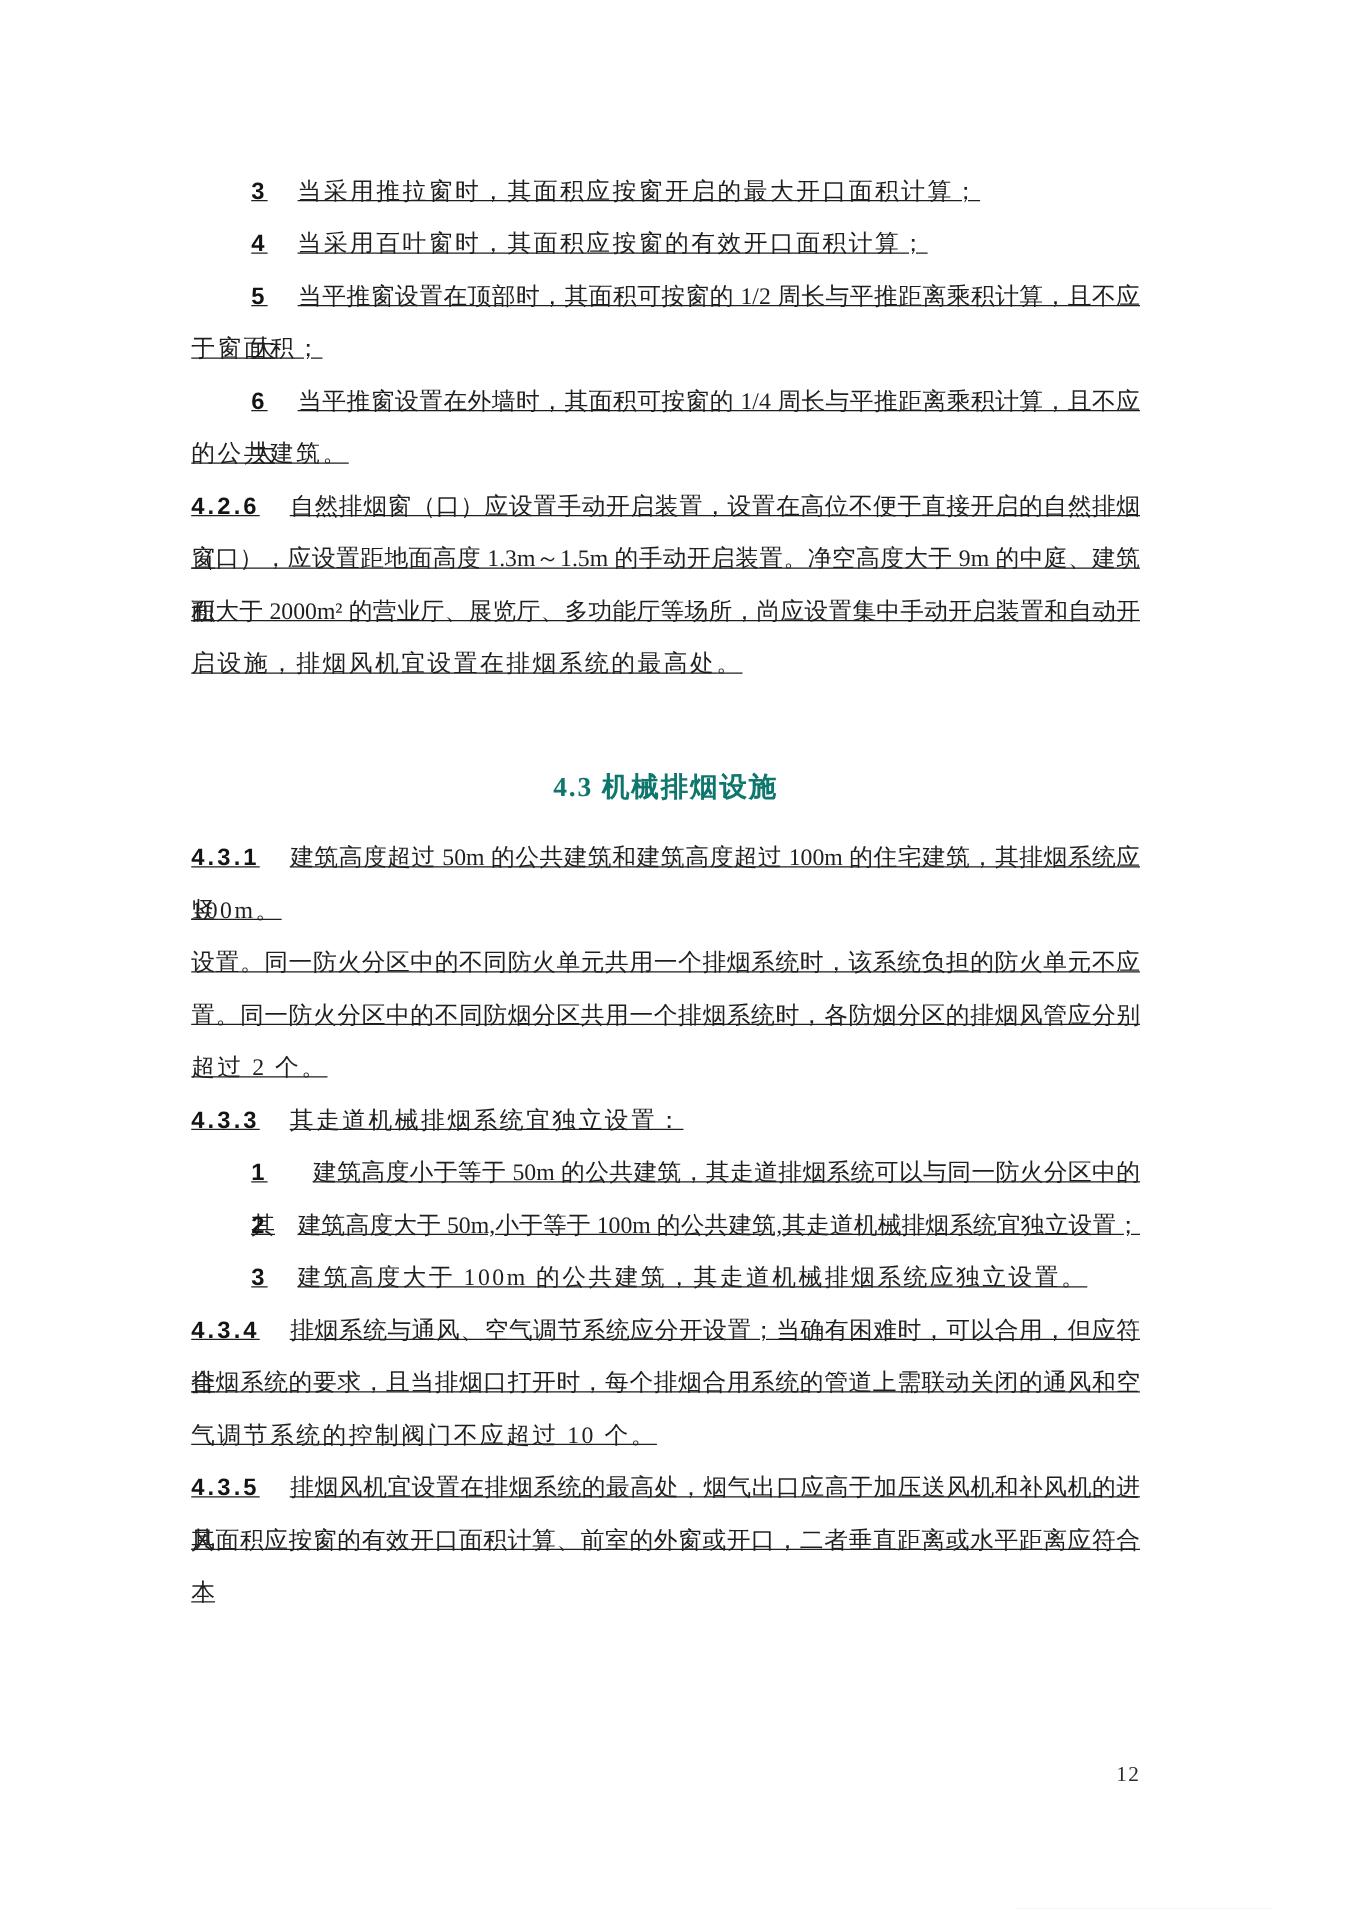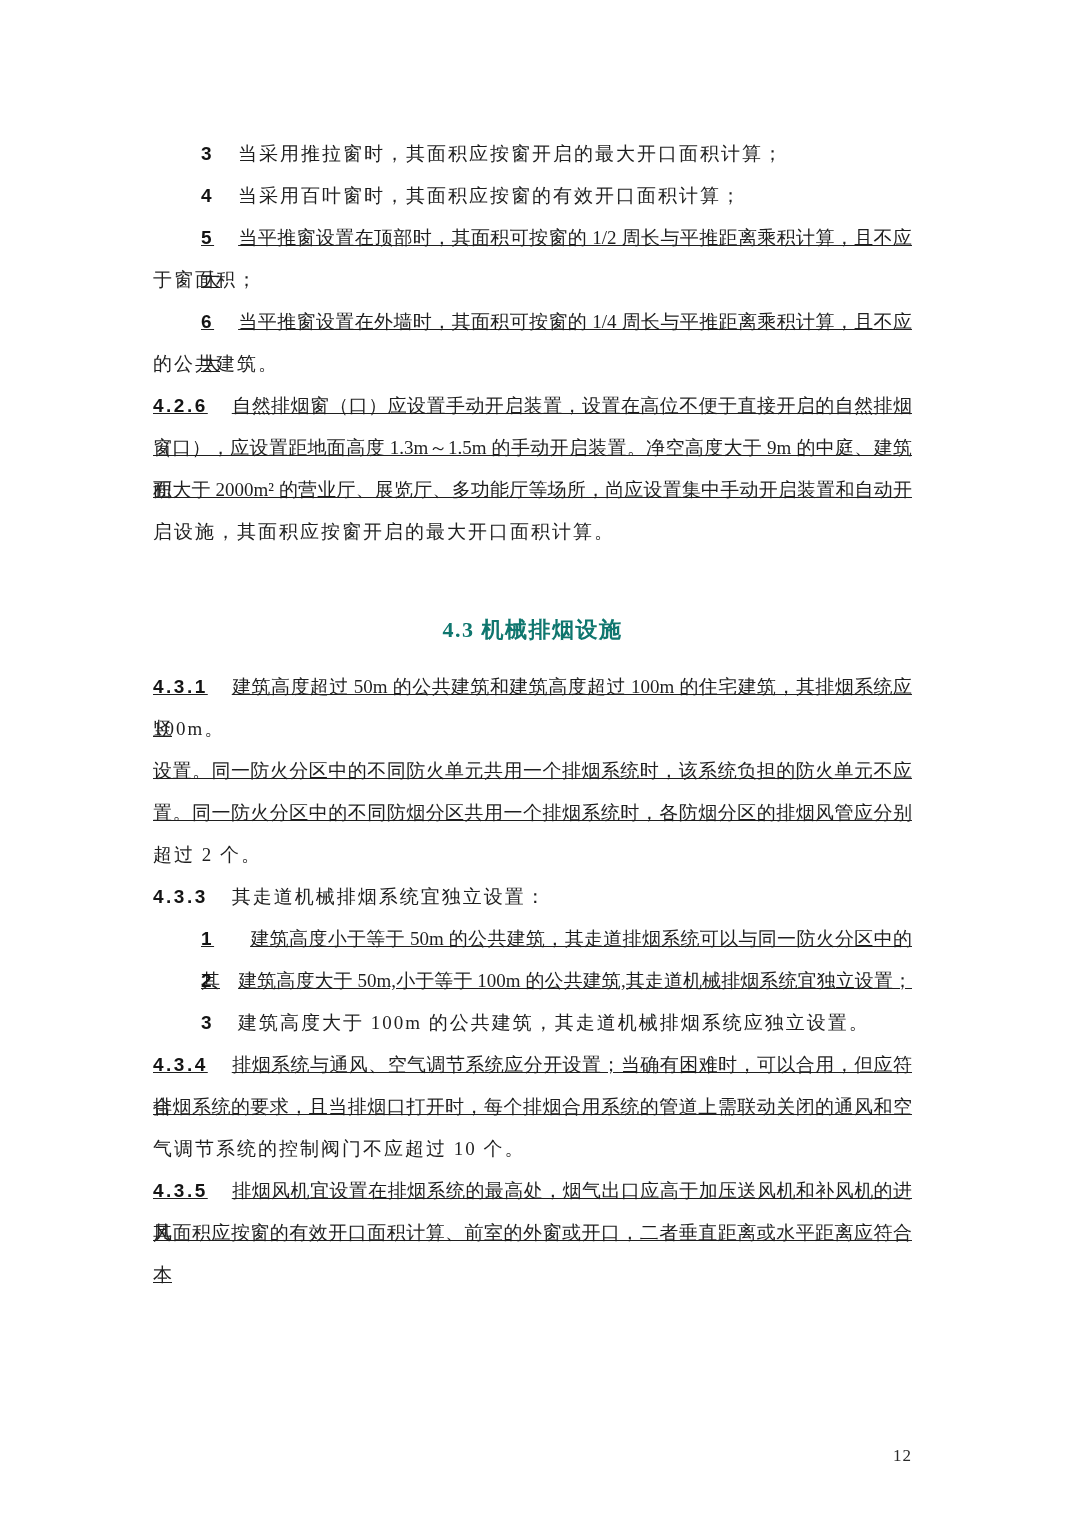--- a/index.html
+++ b/index.html
@@ -28,20 +28,21 @@
   
   .j{
     text-align:justify;
     text-align-last:justify;
     text-decoration:underline;
   }
   
   .l{
     text-align:left;
     letter-spacing:2px;
+    text-decoration:underline;
   }
   
   .ind{ padding-left:48px; }
   
   .sec-start{ margin-top:13px; }
   .num{
     font-family:"Liberation Sans","DejaVu Sans",sans-serif;
     font-weight:700;
     letter-spacing:2.5px;
     margin-right:24px;
@@ -55,21 +56,21 @@
     line-height:46px;
     text-align:center;
     text-align-last:center;
     font-size:22px;
     font-weight:700;
     letter-spacing:1.5px;
     color:#0f766e;
   }
   .pagenum{
     position:absolute;
-    top:1444px;
+    top:1408px;
     right:168px;
     font-size:17px;
     line-height:24px;
     letter-spacing:1px;
     color:#2a2a2a;
   }
 </style>
 </head>
 <body>
 
@@ -78,21 +79,21 @@
 
     <div class="ln l ind"><span class="num">3</span><span>当采用推拉窗时，其面积应按窗开启的最大开口面积计算；</span></div>
     <div class="ln l ind"><span class="num">4</span><span>当采用百叶窗时，其面积应按窗的有效开口面积计算；</span></div>
     <div class="ln j ind"><span class="num">5</span><span>当平推窗设置在顶部时，其面积可按窗的 1/2 周长与平推距离乘积计算，且不应大</span></div>
     <div class="ln l"><span>于窗面积；</span></div>
     <div class="ln j ind"><span class="num">6</span><span>当平推窗设置在外墙时，其面积可按窗的 1/4 周长与平推距离乘积计算，且不应大</span></div>
     <div class="ln l"><span>的公共建筑。</span></div>
     <div class="ln j"><span class="num">4.2.6</span><span>自然排烟窗（口）应设置手动开启装置，设置在高位不便于直接开启的自然排烟窗</span></div>
     <div class="ln j"><span>（口），应设置距地面高度 1.3m～1.5m 的手动开启装置。净空高度大于 9m 的中庭、建筑面</span></div>
     <div class="ln j"><span>积大于 2000m² 的营业厅、展览厅、多功能厅等场所，尚应设置集中手动开启装置和自动开</span></div>
-    <div class="ln l"><span>启设施，其面积应按窗开启的最大开口面积计算。</span></div>
+    <div class="ln l"><span>启设施，排烟风机宜设置在排烟系统的最高处。</span></div>
 
     <div class="heading">4.3 机械排烟设施</div>
 
     <div class="ln j sec-start"><span class="num">4.3.1</span><span>建筑高度超过 50m 的公共建筑和建筑高度超过 100m 的住宅建筑，其排烟系统应竖</span></div>
     <div class="ln l"><span>100m。</span></div>
     <div class="ln j"><span>设置。同一防火分区中的不同防火单元共用一个排烟系统时，该系统负担的防火单元不应</span></div>
     <div class="ln j"><span>置。同一防火分区中的不同防烟分区共用一个排烟系统时，各防烟分区的排烟风管应分别</span></div>
     <div class="ln l"><span>超过 2 个。</span></div>
     <div class="ln l"><span class="num">4.3.3</span><span>其走道机械排烟系统宜独立设置：</span></div>
     <div class="ln j ind"><span class="num wide">1</span><span>建筑高度小于等于 50m 的公共建筑，其走道排烟系统可以与同一防火分区中的其</span></div>

